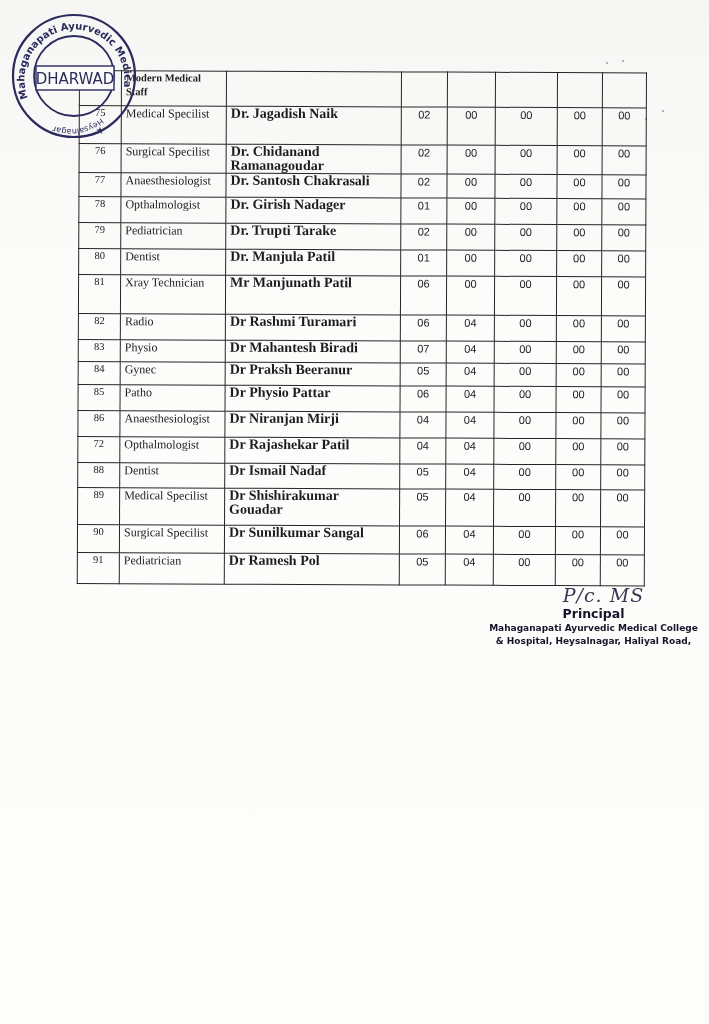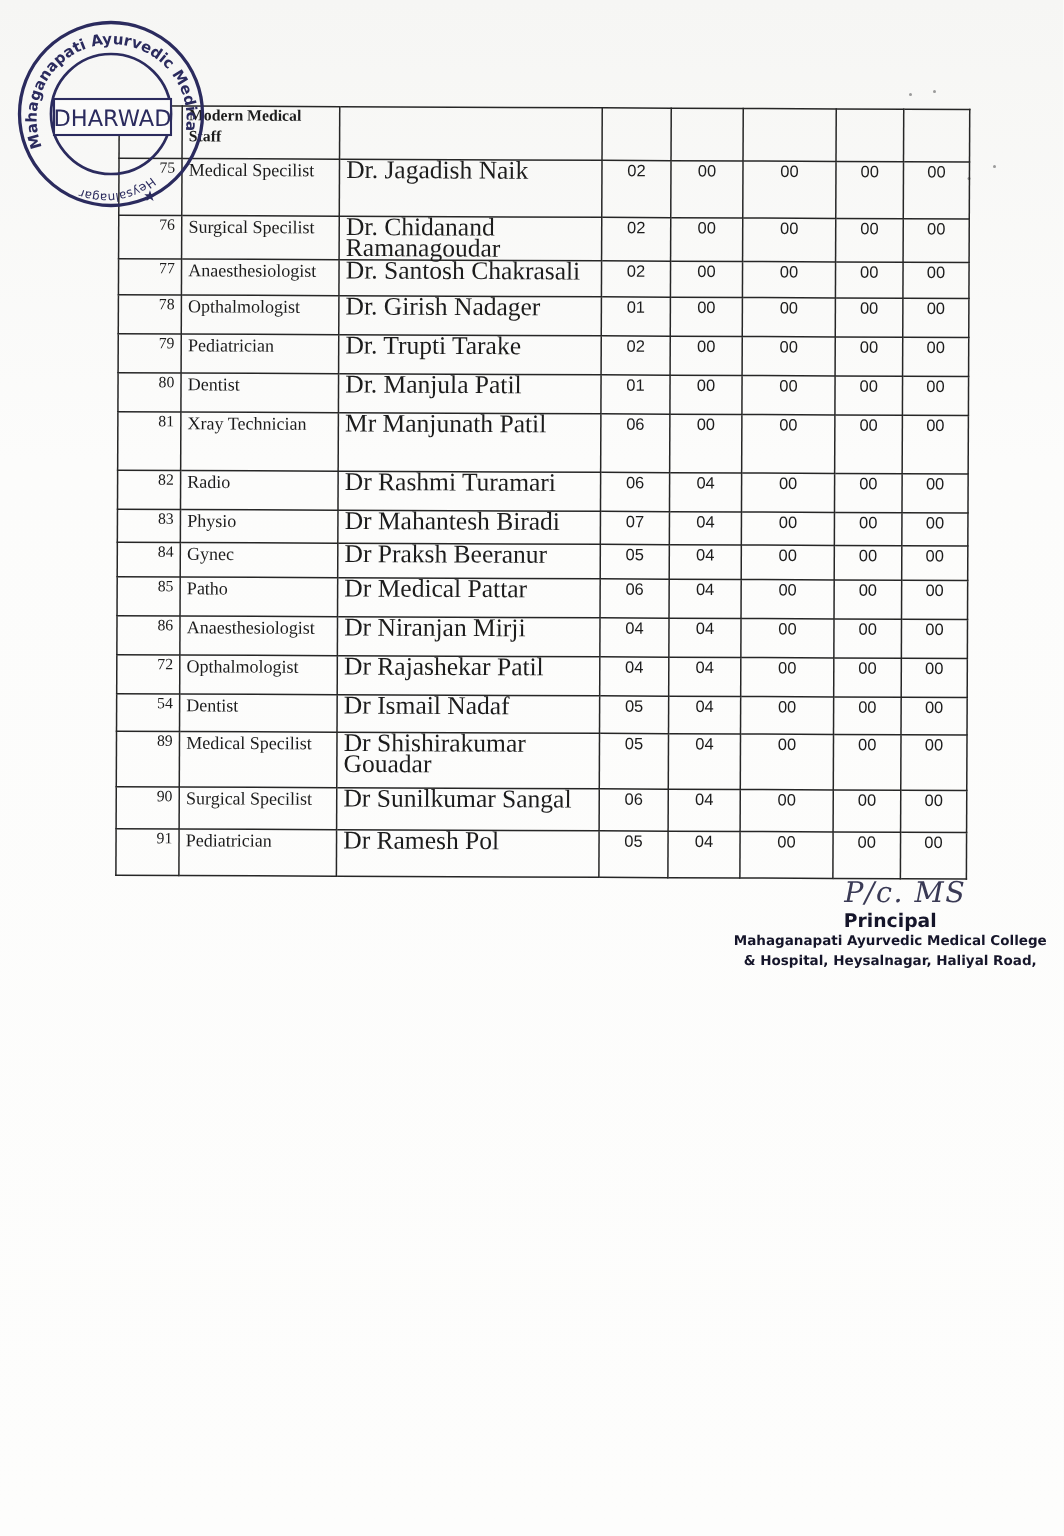--- a/index.html
+++ b/index.html
@@ -18,23 +18,23 @@
     border-collapse:collapse;
     transform:rotate(0.25deg); transform-origin:left top;
     font-size:12px;
   }
   table.staff td {
     border:1.4px solid #262626;
     padding:0 4px;
     vertical-align:top;
     line-height:14px;
   }
-  td.sn { width:33px; text-align:right; font-size:10.5px; padding-top:2px; }
+  td.sn { width:33px; text-align:center; font-size:10.5px; padding-top:2px; }
   td.post { width:96px; font-size:12px; padding-top:6px; }
-  td.name { width:166px; font-size:17px; padding-top:4px; }
+  td.name { width:166px; font-size:14px; padding-top:4px;font-weight:bold; }
   td.num { text-align:center; font-family:"Liberation Sans", sans-serif; font-size:11px; padding-top:6px; }
   td.c1 { width:37px; }
   td.c2 { width:39px; }
   td.c3 { width:53px; }
   td.c4 { width:36px; }
   td.c5 { width:35px; }
   tr.hdr td { height:34px; }
   td.hdr-post { font-size:10.5px; font-weight:bold; line-height:13px; padding-top:6px; }
 
   .stamp {
@@ -172,21 +172,21 @@
         <td class="name">Dr Praksh Beeranur</td>
         <td class="num c1">05</td>
         <td class="num c2">04</td>
         <td class="num c3">00</td>
         <td class="num c4">00</td>
         <td class="num c5">00</td>
       </tr>
       <tr style="height: 26px;">
         <td class="sn">85</td>
         <td class="post">Patho</td>
-        <td class="name">Dr Medical Pattar</td>
+        <td class="name">Dr Physio Pattar</td>
         <td class="num c1">06</td>
         <td class="num c2">04</td>
         <td class="num c3">00</td>
         <td class="num c4">00</td>
         <td class="num c5">00</td>
       </tr>
       <tr style="height: 26px;">
         <td class="sn">86</td>
         <td class="post">Anaesthesiologist</td>
         <td class="name">Dr Niranjan Mirji</td>
@@ -200,21 +200,21 @@
         <td class="sn">72</td>
         <td class="post">Opthalmologist</td>
         <td class="name">Dr Rajashekar Patil</td>
         <td class="num c1">04</td>
         <td class="num c2">04</td>
         <td class="num c3">00</td>
         <td class="num c4">00</td>
         <td class="num c5">00</td>
       </tr>
       <tr style="height: 25px;">
-        <td class="sn">54</td>
+        <td class="sn">88</td>
         <td class="post">Dentist</td>
         <td class="name">Dr Ismail Nadaf</td>
         <td class="num c1">05</td>
         <td class="num c2">04</td>
         <td class="num c3">00</td>
         <td class="num c4">00</td>
         <td class="num c5">00</td>
       </tr>
       <tr style="height: 37px;">
         <td class="sn">89</td>

